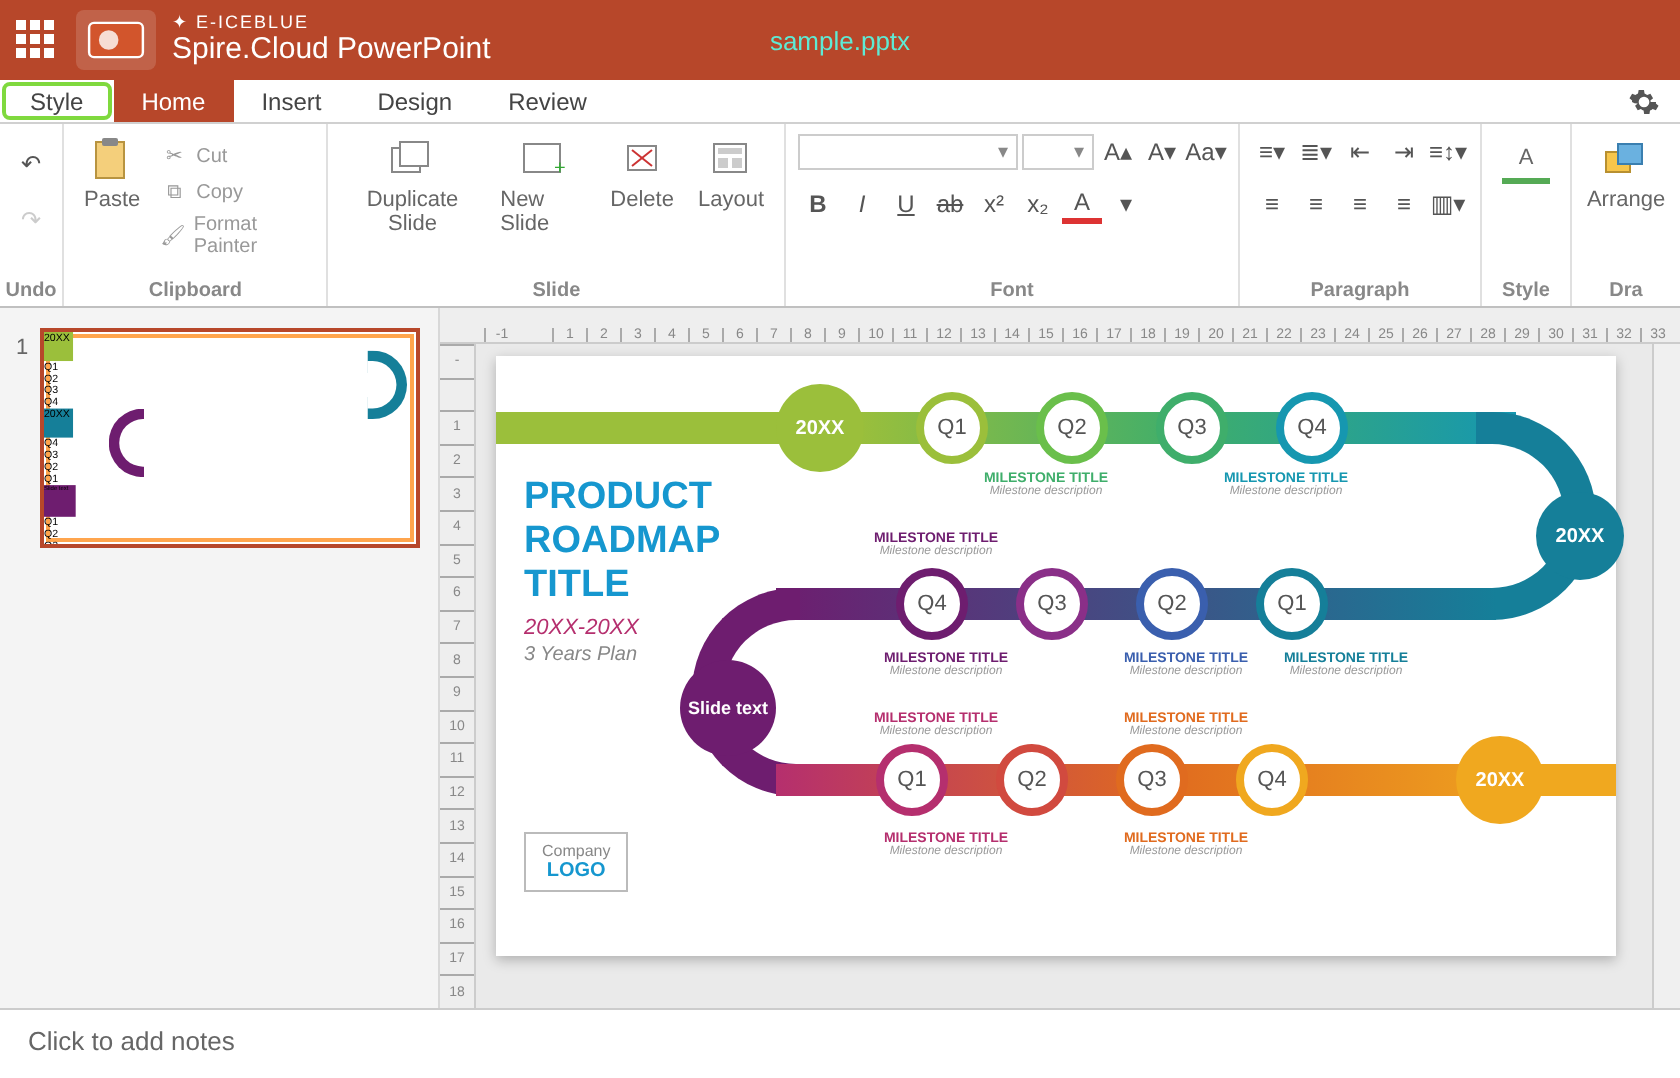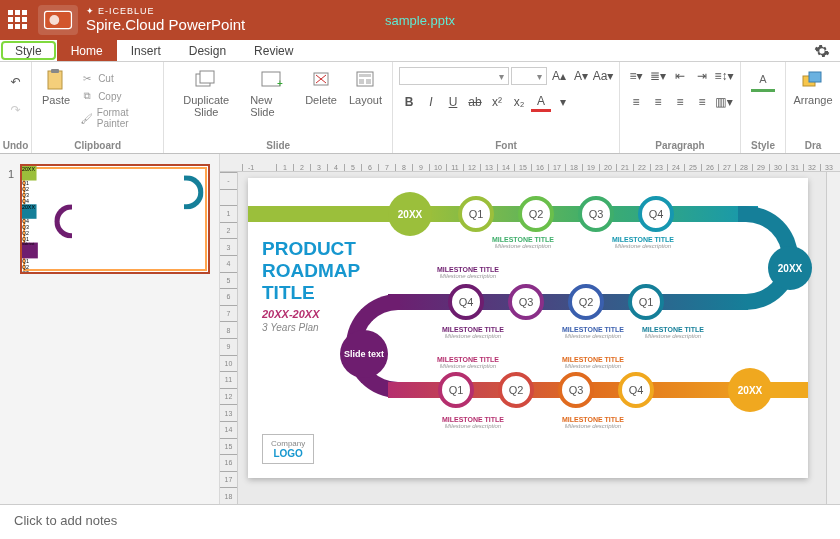--- a/index.html
+++ b/index.html
@@ -42,23 +42,23 @@
 .rulers-v { width:18px; background:#eee; border-right:1px solid #ccc; display:flex; flex-direction:column; align-items:center; font-size:7px; color:#888; }
 .rulers-v span{ height:17px; display:flex; align-items:center; border-top:1px solid #aaa; width:100%; justify-content:center;}
 .canvas-wrap { flex:1; background:#eaeaea; position:relative; overflow:hidden;}
 .slide { position:absolute; left:10px; top:6px; width:560px; height:300px; background:#fff; box-shadow:0 2px 6px rgba(0,0,0,.25);}
 .scrollbar-v { position:absolute; right:0; top:0; bottom:0; width:14px; background:#f0f0f0; border-left:1px solid #ccc;}
 .notes { height:28px; background:#fff; border-top:1px solid #ccc; padding:8px 14px; font-size:13px; color:#666;}
 
 
 .slide .title-block { position:absolute; left:14px; top:60px; width:120px;}
 .slide .title-block .t1 { color:#1697cf; font-weight:bold; font-size:19px; line-height:1.15;}
-.slide .title-block .t2 { color:#b52f6e; font-weight:bold; font-style:italic; font-size:11px; margin-top:4px;}
+.slide .title-block .t2 { color:#b52f6e; font-weight:normal; font-style:italic; font-size:11px; margin-top:4px;}
 .slide .title-block .t3 { color:#888; font-style:italic; font-size:10px; margin-top:2px;}
-.slide .logo-box { position:absolute; left:14px; bottom:14px; border:1px solid #bbb; padding:4px 8px; font-size:8px; text-align:center; color:#888;}
+.slide .logo-box { position:absolute; left:14px; bottom:32px; border:1px solid #bbb; padding:4px 8px; font-size:8px; text-align:center; color:#888;}
 .slide .logo-box b { color:#1697cf; font-size:10px;}
 .slide .yearcirc { position:absolute; border-radius:50%; display:flex; align-items:center; justify-content:center; color:#fff; font-size:10px; font-weight:bold;}
 .slide .qcirc { position:absolute; width:36px; height:36px; border-radius:50%; border:4px solid; background:#fff; display:flex; align-items:center; justify-content:center; font-size:11px; color:#555;}
 .slide .ms { position:absolute; font-size:7px; text-align:center; width:90px;}
 .slide .ms .mt { font-weight:bold; }
 .slide .ms .md { color:#999; font-style:italic; font-size:6px;}
 .slide .bar { position:absolute; height:16px; }
 
 
 .thumb .mini { transform:scale(0.33); transform-origin:top left; width:560px; height:300px; position:relative;}

